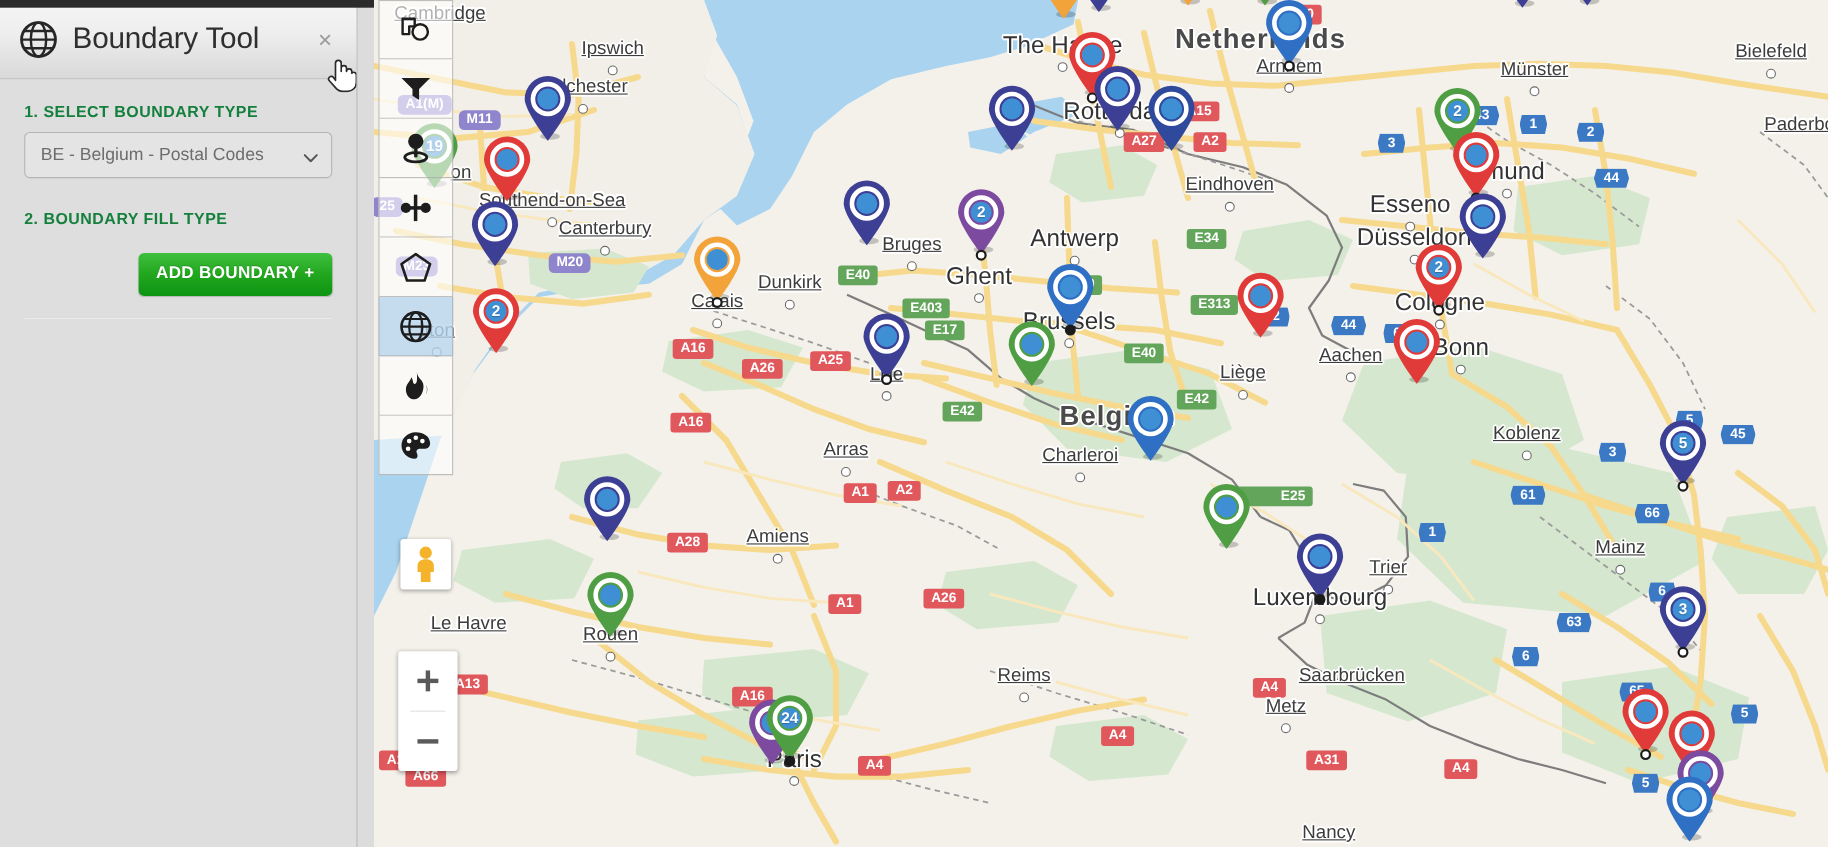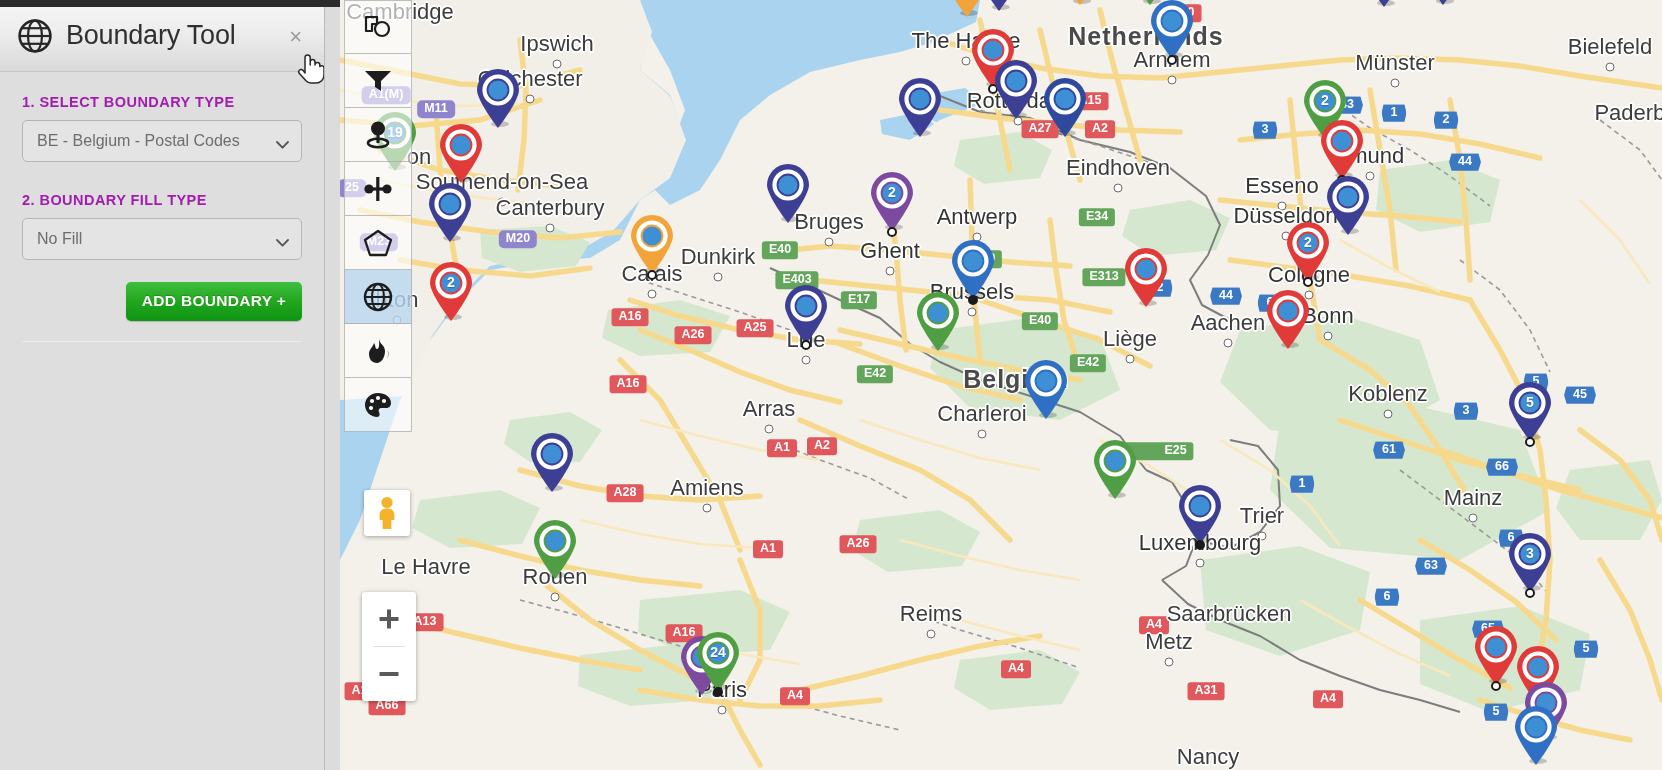--- a/index.html
+++ b/index.html
@@ -54,21 +54,21 @@
   .cursor-hand {
     position: absolute; left: 296px; top: 50px;
     width: 28px; height: 34px; z-index: 60;
     pointer-events: none;
   }
 
   .panel-body { padding: 22px 22px 0 22px; }
   .field-label {
     font-size: 14.5px;
     font-weight: bold;
-    color: #a21caf;
+    color: #15803d;
     letter-spacing: 0.45px;
     margin-bottom: 10px;
     text-transform: uppercase;
   }
   .field-label.second { margin-top: 30px; }
 
   .select-wrap { position: relative; }
   .sel {
     width: 100%; height: 42px;
     background: #e4e4e4;
@@ -117,21 +117,21 @@
   .lbl {
     position: absolute;
     font-family: "Liberation Sans", sans-serif;
     color: #3c3c3c;
     white-space: nowrap;
     text-shadow: -1.6px 0 #fff, 1.6px 0 #fff, 0 -1.6px #fff, 0 1.6px #fff,
                  -1.2px -1.2px #fff, 1.2px -1.2px #fff, -1.2px 1.2px #fff, 1.2px 1.2px #fff;
     pointer-events: none;
     transform: translate(-50%, -50%);
   }
-  .lbl.city   { font-size: 22px; }
+  .lbl.city   { font-size: 17px; text-decoration: underline; }
   .lbl.big    { font-size: 22px; color: #333; }
   .lbl.country{ font-size: 25px; font-weight: bold; color: #4a4a4a; letter-spacing: 1px; }
   .citydot {
     position: absolute; width: 9px; height: 9px;
     border-radius: 50%; background: #fff;
     border: 1.6px solid #6b6b6b;
     transform: translate(-50%,-50%);
     pointer-events: none;
   }
 
@@ -394,21 +394,21 @@
         <div class="shield fr" style="left: 85px; top: 622px;">A13</div>
         <div class="shield fr" style="left: 344px; top: 633px;">A16</div>
         <div class="shield fr" style="left: 23px; top: 691px;">A13</div>
         <div class="shield fr" style="left: 455px; top: 696px;">A4</div>
         <div class="shield fr" style="left: 676px; top: 669px;">A4</div>
         <div class="shield fr" style="left: 866px; top: 691px;">A31</div>
         <div class="shield fr" style="left: 814px; top: 625px;">A4</div>
         <div class="shield fr" style="left: 988px; top: 699px;">A4</div>
         <div class="shield fr" style="left: 47px; top: 706px;">A66</div>
         <div class="shield e" style="left: 440px; top: 250px;">E40</div>
-        <div class="shield e" style="left: 457px; top: 280px;">E403</div>
+        <div class="shield e" style="left: 502px; top: 280px;">E403</div>
         <div class="shield e" style="left: 519px; top: 300px;">E17</div>
         <div class="shield e" style="left: 644px; top: 259px;">E19</div>
         <div class="shield e" style="left: 757px; top: 217px;">E34</div>
         <div class="shield e" style="left: 764px; top: 277px;">E313</div>
         <div class="shield e" style="left: 700px; top: 321px;">E40</div>
         <div class="shield e" style="left: 535px; top: 374px;">E42</div>
         <div class="shield e" style="left: 748px; top: 363px;">E42</div>
         <div class="shield e" style="left: 817px; top: 451px; padding-left: 44px;">E25</div>
         <div class="shield fr" style="left: 843px; top: 13px;">A50</div>
         <div class="shield fr" style="left: 750px; top: 101px;">A15</div>
@@ -979,28 +979,20 @@
       <div class="select-wrap">
         <div class="sel">BE - Belgium - Postal Codes</div>
         <span class="chev">
           <svg width="13" height="8" viewBox="0 0 13 8">
               <path d="M1,1 L6.5,6.6 L12,1" fill="none" stroke="#555" stroke-width="1.8" stroke-linecap="round" stroke-linejoin="round"></path>
             </svg>
         </span>
       </div>
 
       <div class="field-label second">2. BOUNDARY FILL TYPE</div>
-      <div class="select-wrap">
-        <div class="sel">No Fill</div>
-        <span class="chev">
-          <svg width="13" height="8" viewBox="0 0 13 8">
-              <path d="M1,1 L6.5,6.6 L12,1" fill="none" stroke="#555" stroke-width="1.8" stroke-linecap="round" stroke-linejoin="round"></path>
-            </svg>
-        </span>
-      </div>
 
       <div class="btn-row">
         <button class="add-btn">ADD BOUNDARY +</button>
       </div>
 
       <div class="divider"></div>
     </div>
   </div>
 
   <span class="cursor-hand">

